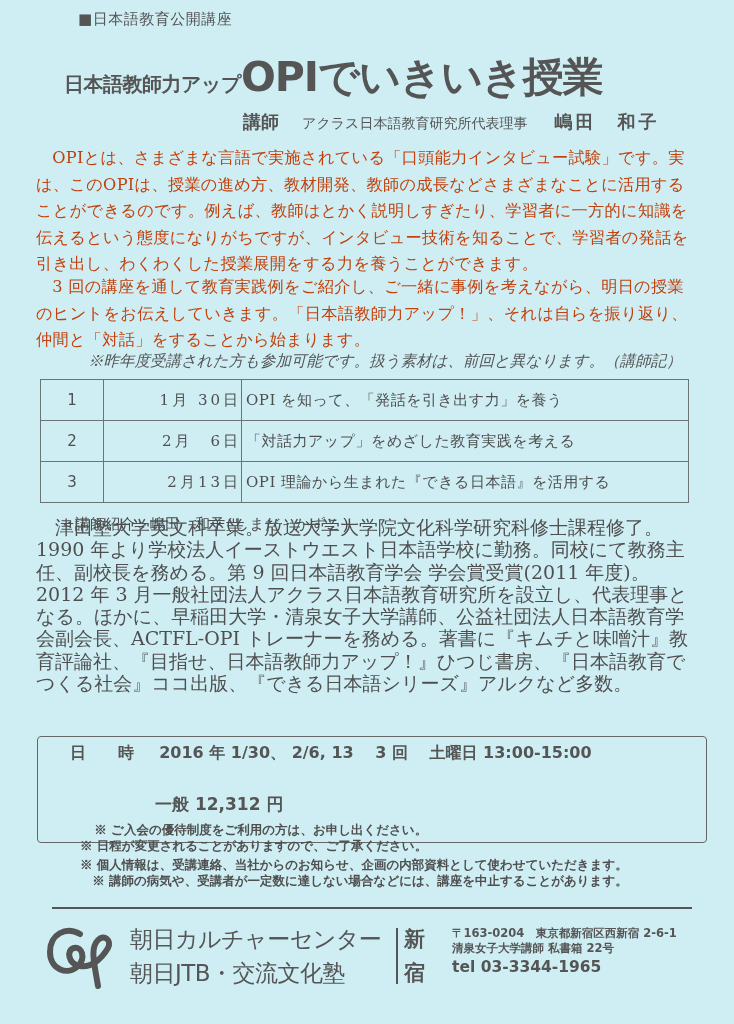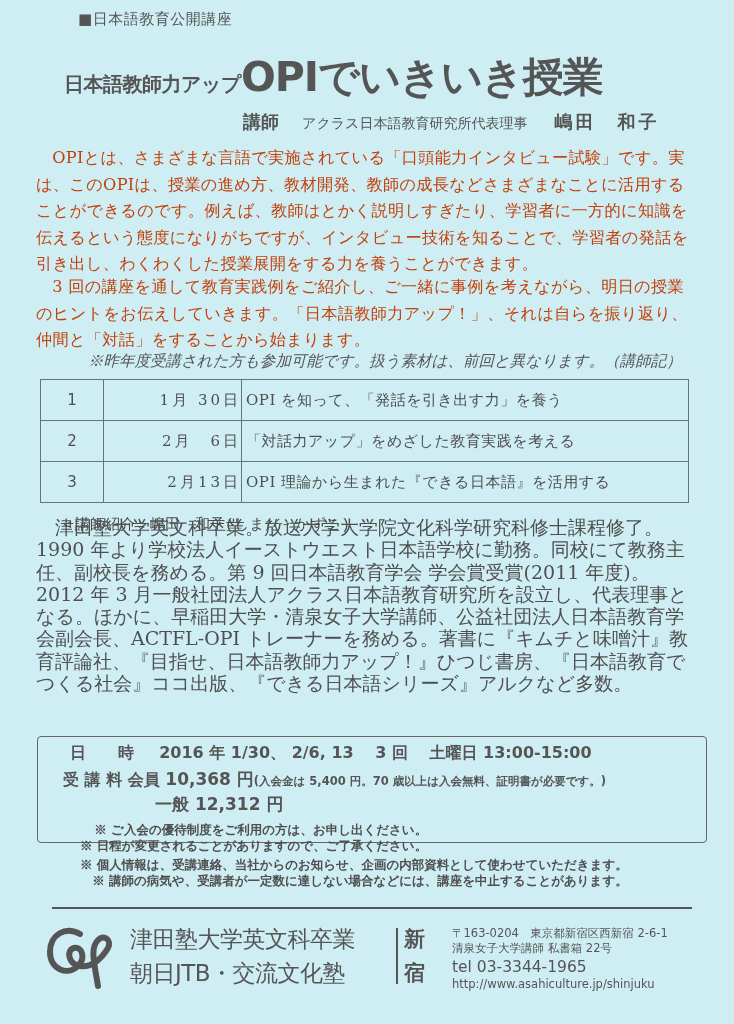--- a/index.html
+++ b/index.html
@@ -79,21 +79,21 @@
   .brand {
     left: 130px; top: 922px; font-family: "DejaVu Sans", sans-serif;
     font-size: 23px; color: #555; line-height: 34px; white-space: nowrap; letter-spacing: -0.5px;
   }
   .vbar { left: 396px; top: 928px; width: 2px; height: 56px; background: #555; }
   .branch {
     left: 404px; top: 922px; font-family: "DejaVu Sans", sans-serif;
     font-size: 21px; color: #555; line-height: 34px; font-weight: bold;
   }
   .contact {
-    left: 452px; top: 926px; font-family: "DejaVu Sans", sans-serif; font-weight: normal; color: #555; white-space: nowrap;
+    left: 452px; top: 926px; font-family: "DejaVu Sans", sans-serif; font-weight: bold; color: #555; white-space: nowrap;
   }
   .contact .addr { font-size: 11.5px; line-height: 15px; }
   .contact .tel { font-size: 15.5px; line-height: 20px; margin-top: 1px; }
   .contact .url { font-size: 11.5px; line-height: 15px; }
 </style>
 </head>
 <body>
 
 <div class="abs series-label">■日本語教育公開講座</div>
 
@@ -133,25 +133,20 @@
 
 <div class="abs bio-head">＜講師紹介＞嶋田　和子(しまだ・かずこ)</div>
 <div class="abs bio">津田塾大学英文科卒業。放送大学大学院文化科学研究科修士課程修了。1990 年より学校法人イーストウエスト日本語学校に勤務。同校にて教務主任、副校長を務める。第 9 回日本語教育学会 学会賞受賞(2011 年度)。2012 年 3 月一般社団法人アクラス日本語教育研究所を設立し、代表理事となる。ほかに、早稲田大学・清泉女子大学講師、公益社団法人日本語教育学会副会長、ACTFL-OPI トレーナーを務める。著書に『キムチと味噌汁』教育評論社、『目指せ、日本語教師力アップ！』ひつじ書房、『日本語教育でつくる社会』ココ出版、『できる日本語シリーズ』アルクなど多数。</div>
 
 <div class="abs info-box">
   <div class="info-row r1">
     <span>日　　時</span>
     <span class="gap" style="width:14px"></span>
     <span>2016 年 1/30、 2/6, 13　 3 回　 土曜日 13:00-15:00</span>
   </div>
-  <div class="info-row r2">
-    <span>受 講 料</span>
-    <span>会員</span>
-    <span style="font-size:17px">10,368 円</span><span class="small-note">(入会金は 5,400 円。70 歳以上は入会無料、証明書が必要です。)</span>
-  </div>
   <div class="info-row r3">
     <span>一般</span>
     <span>12,312 円</span>
   </div>
 </div>
 
 <div class="abs notes n1">
   <div>※ ご入会の優待制度をご利用の方は、お申し出ください。</div>
   <div>※ 日程が変更されることがありますので、ご了承ください。</div>
 </div>
@@ -160,27 +155,26 @@
   <div>※ 講師の病気や、受講者が一定数に達しない場合などには、講座を中止することがあります。</div>
 </div>
 
 <div class="abs rule"></div>
 
 <svg class="abs logo" viewBox="0 0 78 68">
   <path d="M34 12 C20 4, 4 12, 4 30 C4 48, 22 54, 32 44 C40 36, 36 24, 28 26 C20 28, 22 42, 34 44 C46 46, 56 36, 62 26 C66 18, 58 12, 52 18 C44 26, 48 40, 52 64" fill="none" stroke="#555" stroke-width="6" stroke-linecap="round"></path>
 </svg>
 
 <div class="abs brand">
-  <div>津田塾大学英文科卒業</div>
+  <div>朝日カルチャーセンター</div>
   <div>朝日JTB・交流文化塾</div>
 </div>
 <div class="abs vbar"></div>
 <div class="abs branch">
   <div>新</div>
   <div>宿</div>
 </div>
 
 <div class="abs contact">
   <div class="addr">〒163-0204　東京都新宿区西新宿 2-6-1</div>
   <div class="addr">清泉女子大学講師 私書箱 22号</div>
   <div class="tel">tel 03-3344-1965</div>
-  <div class="url">http://www.asahiculture.jp/shinjuku</div>
 </div>
 
 </body></html>

